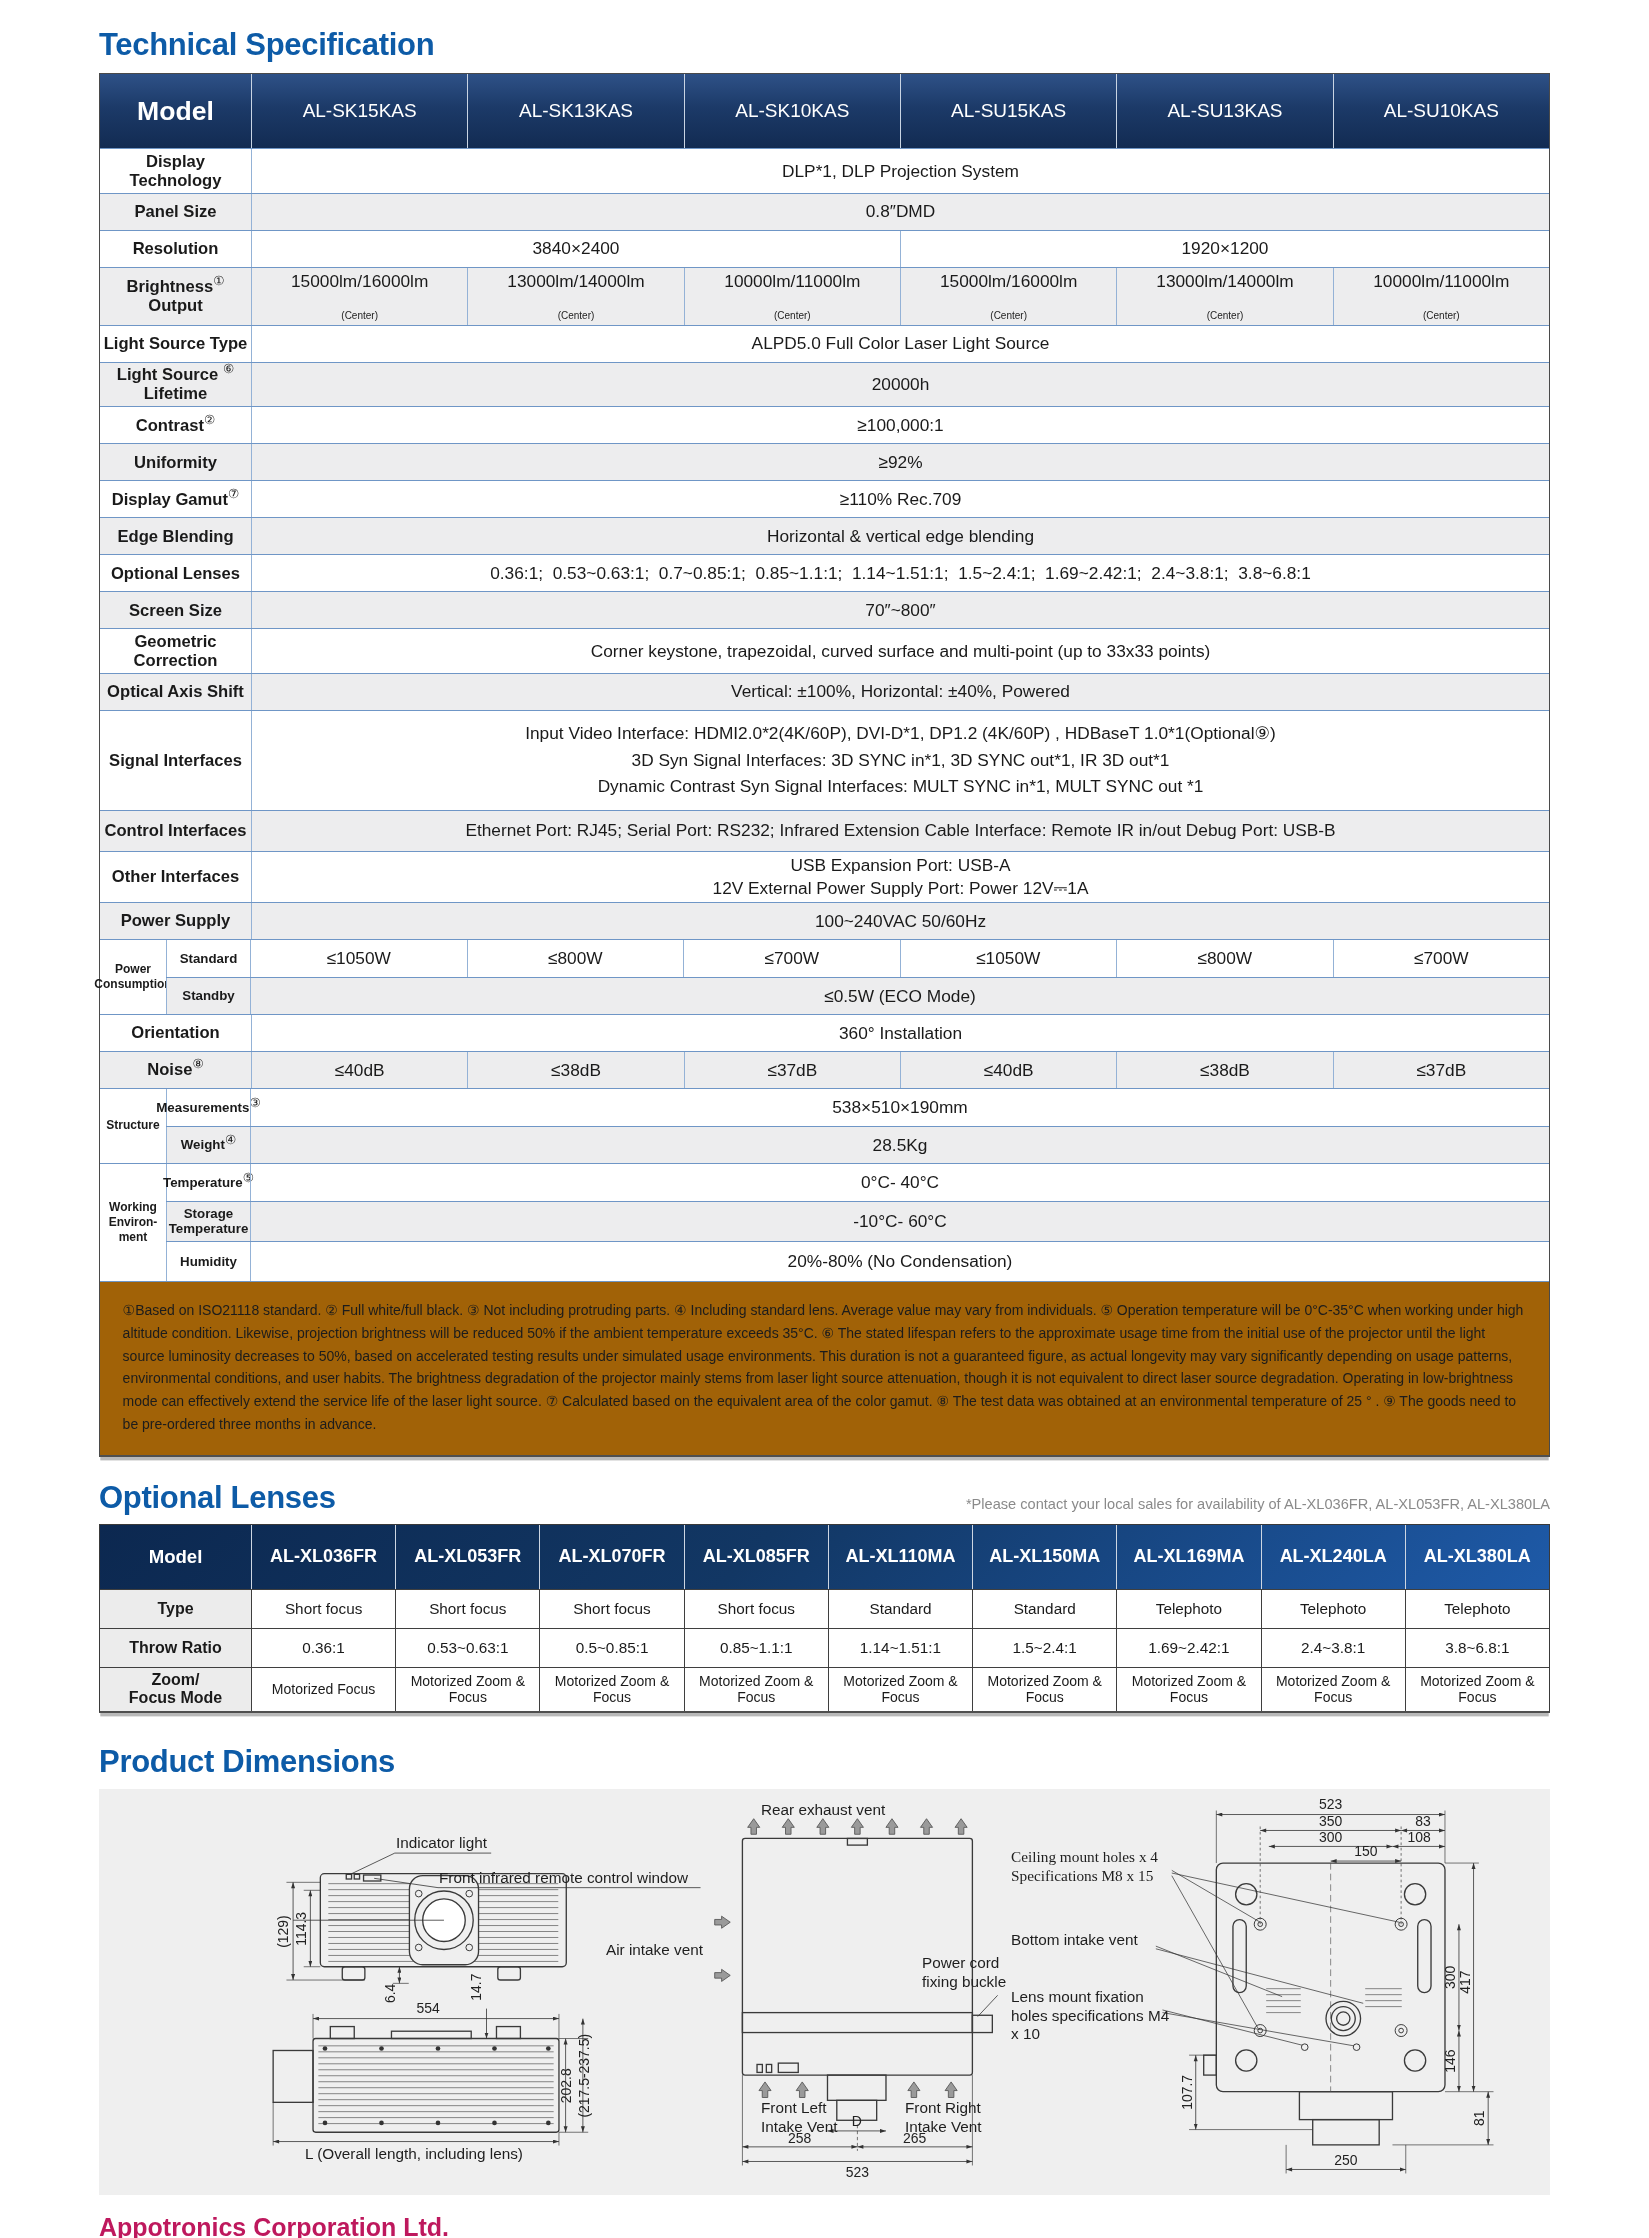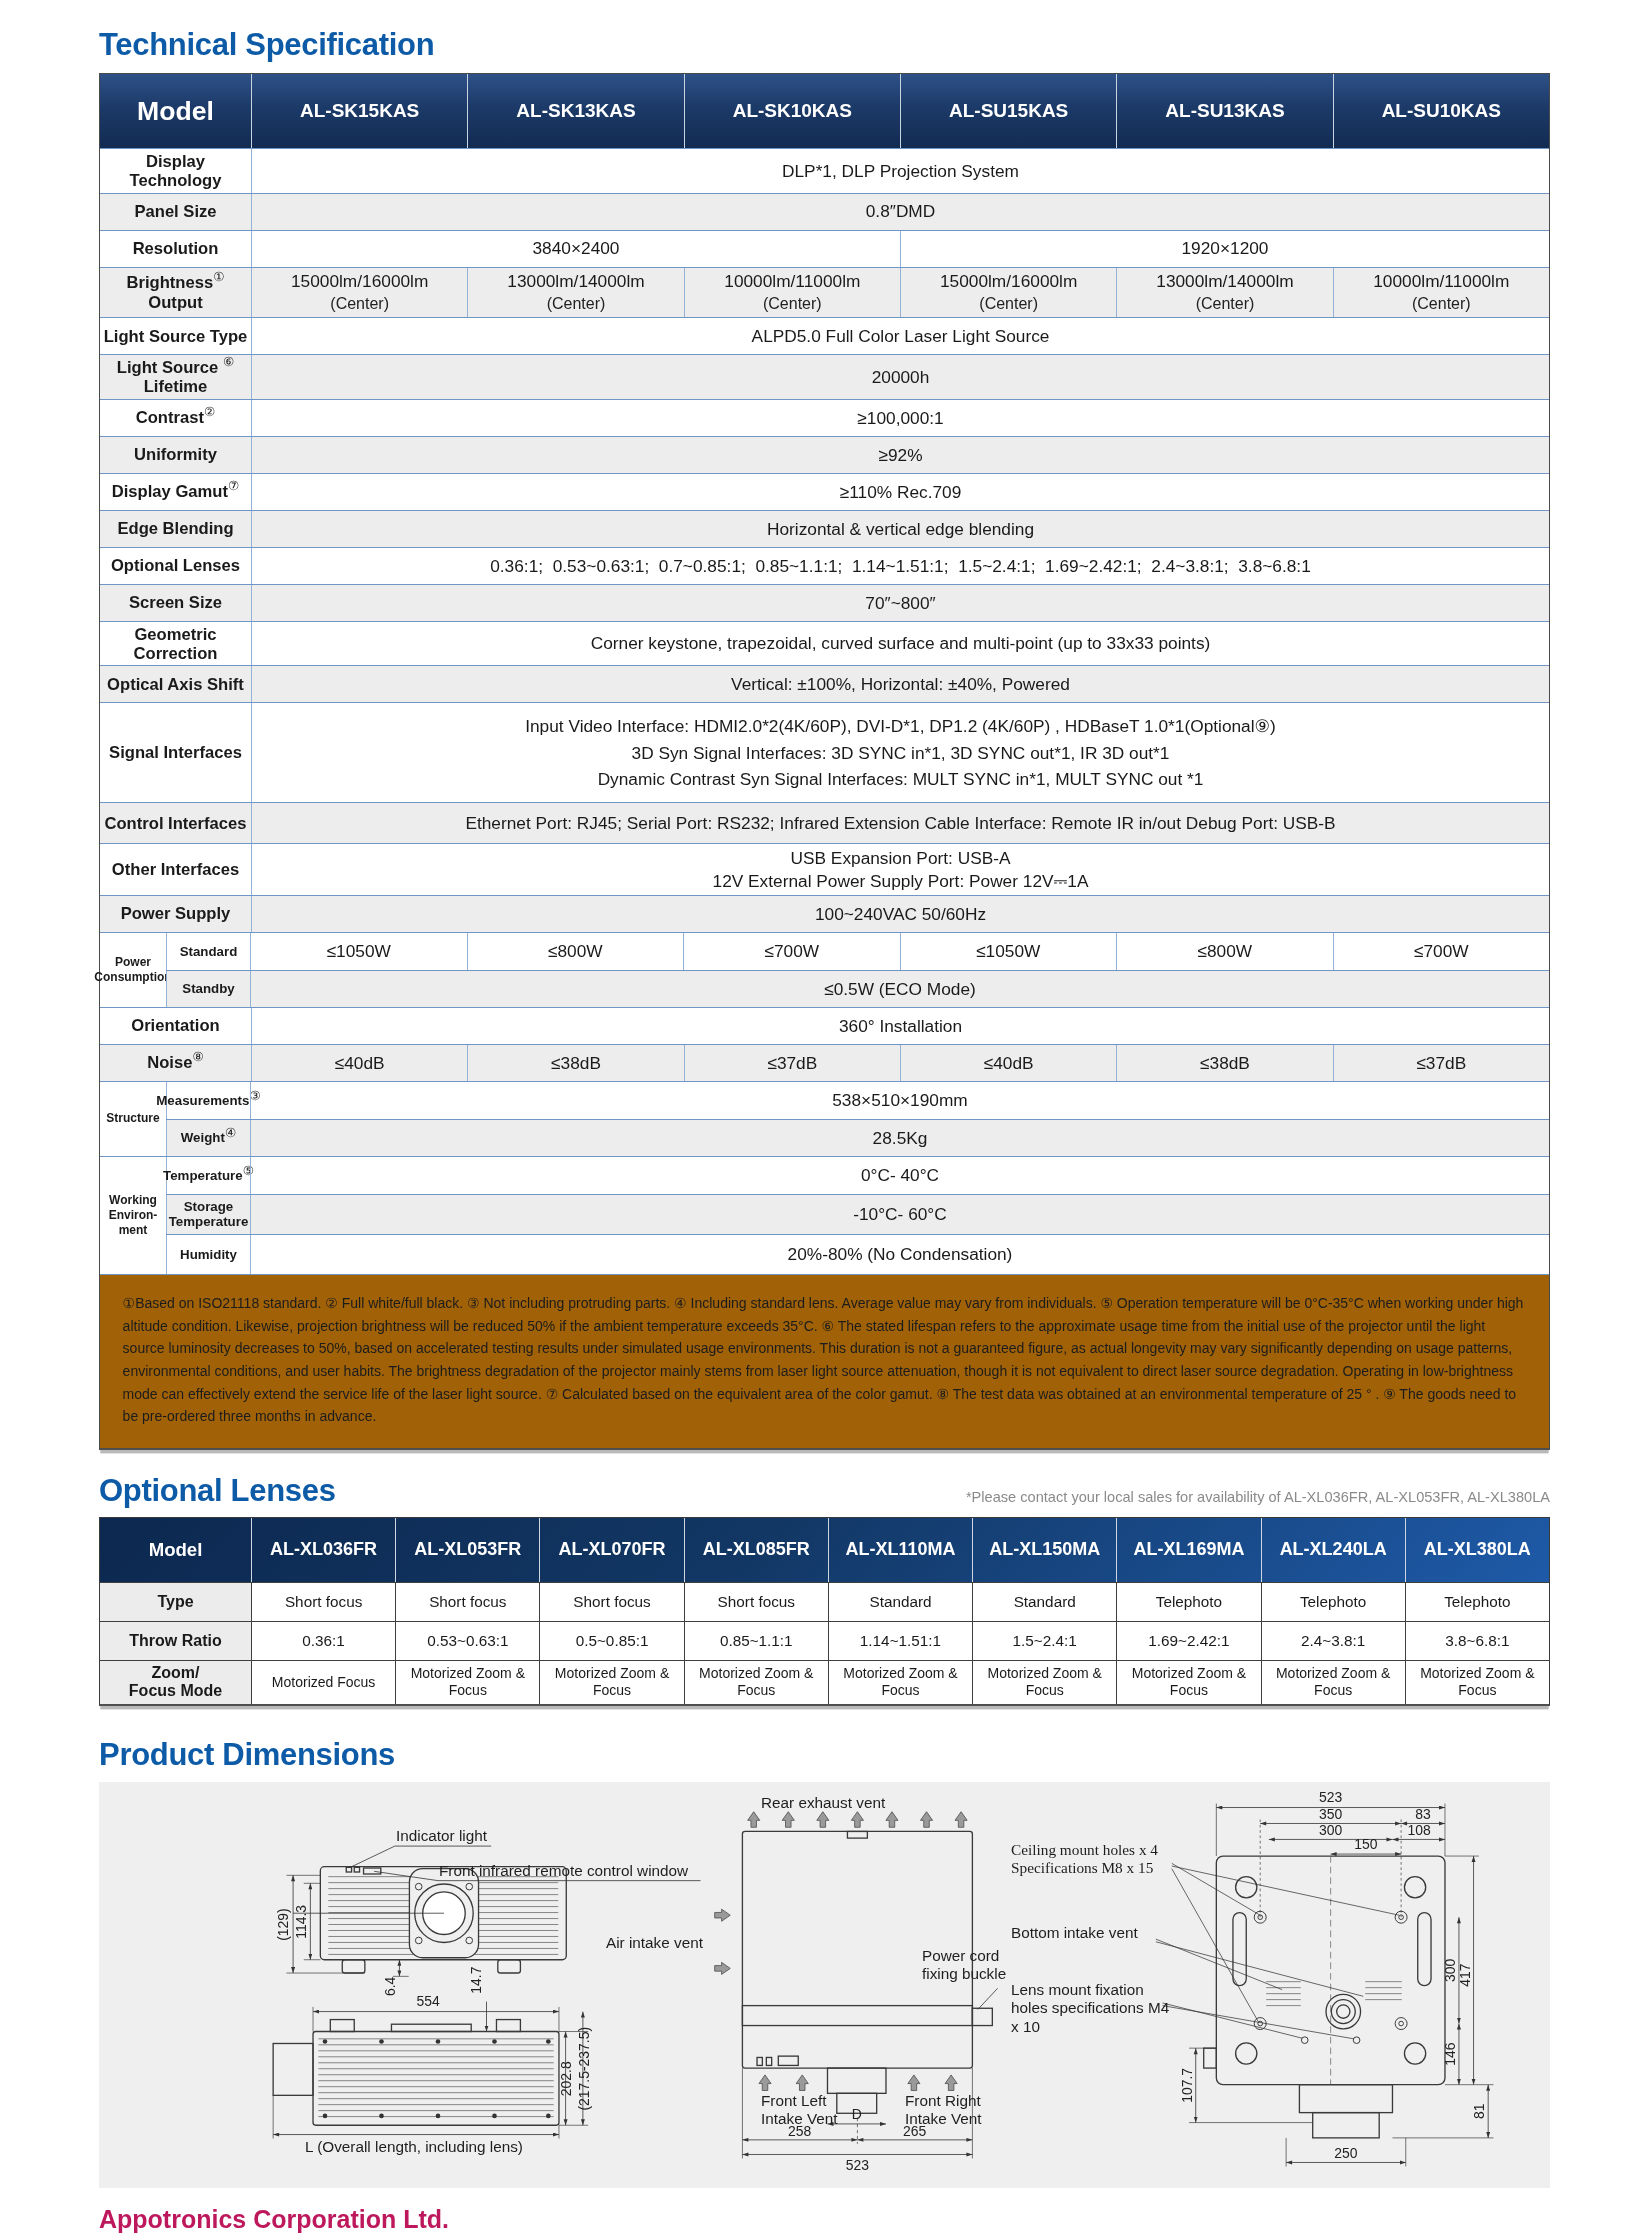--- a/index.html
+++ b/index.html
@@ -24,36 +24,36 @@
     background:#fff;
   }
   .thead {
     display:flex; min-height:74px;
     background:linear-gradient(180deg,#2e5187 0%,#1c3a68 45%,#122b52 100%);
     color:#fff;
   }
   .th-model { width:151px; display:flex; align-items:center; justify-content:center;
     font-size:26.6px; font-weight:bold; }
   .th { flex:1; border-left:1.3px solid #c9d4e3; display:flex; align-items:center;
-    justify-content:center; font-size:19px; font-weight:bold; }
+    justify-content:center; font-size:19px; font-weight:normal; }
 
   .r { display:flex; border-top:1.3px solid #6f96c6; min-height:37px; align-items:stretch; }
   .g { background:#ededee; }
   .t60 { min-height:40px; } .t62 { min-height:41px; } .t66 { min-height:44px; }
   .t68 { min-height:45px; } .t150 { min-height:100px; }
 
   .lab { width:151px; display:flex; flex-direction:column; justify-content:center;
     align-items:center; text-align:center; font-weight:bold; font-size:16.6px;
     line-height:1.15; padding:2.7px 1.3px; }
   .lab sup, .sublab sup { font-size:12.6px; font-weight:normal; vertical-align:super; line-height:0; }
   .vals { flex:1; display:flex; }
   .val { flex:1; border-left:1.3px solid #94b2d6; display:flex; flex-direction:column;
     justify-content:center; align-items:center; text-align:center; font-size:17.3px;
     line-height:1.3; padding:2.7px 6.6px; }
-  .center-sub { font-size:16px; margin-top:1px; color:#222; }
+  .center-sub { font-size:10px; margin-top:16px; color:#222; }
   .prewrap { white-space:pre-wrap; }
 
   .grp { display:flex; border-top:1.3px solid #6f96c6; }
   .gl { width:66px; display:flex; align-items:center; justify-content:center;
     text-align:center; font-weight:bold; font-size:12px; line-height:1.25; background:#fff; }
   .gbody { flex:1; display:flex; flex-direction:column; }
   .gbody .r { border-top:none; }
   .gbody .r + .r { border-top:1.3px solid #6f96c6; }
   .sublab { width:84px; border-left:1.3px solid #94b2d6; display:flex; flex-direction:column;
     justify-content:center; align-items:center; text-align:center; font-weight:bold;

